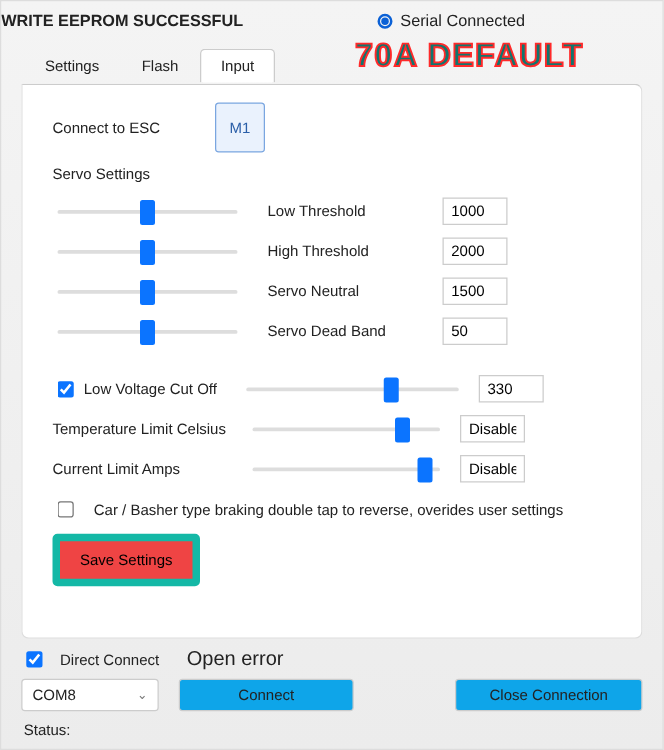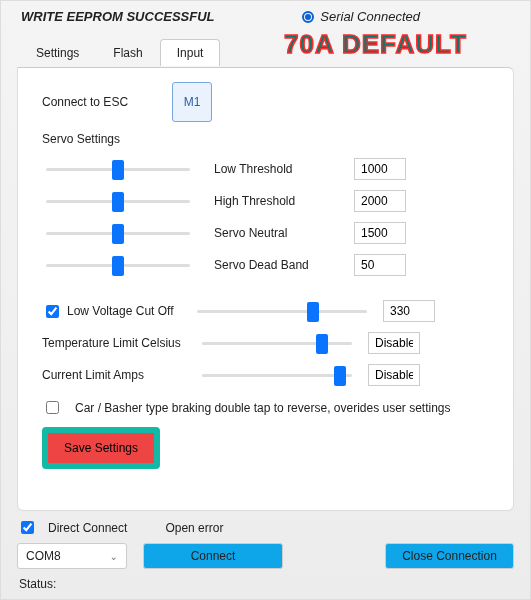--- a/index.html
+++ b/index.html
@@ -5,21 +5,21 @@
   * { box-sizing: border-box; font-family: Arial, Helvetica, sans-serif; }
   html, body { margin:0; padding:0; }
   body {
     width:531px; height:600px;
     background: linear-gradient(#f4f4f4,#ececec);
     border:1px solid #ddd;
     position:relative;
     font-size:12px;
     color:#222;
   }
-  .header-row { position:relative; height:34px; padding:8px 20px 0;font-style:italic; }
+  .header-row { position:relative; height:34px; padding:8px 0 0; }
   .status-line { font-weight:bold; font-size:13px; }
   .serial-status { position:absolute; right:110px; top:8px; display:flex; align-items:center; gap:6px; font-size:13px; }
   .radio-dot { width:12px; height:12px; border:2px solid #0b61d6; border-radius:50%; display:inline-flex; align-items:center; justify-content:center; }
   .radio-dot::after { content:""; width:6px; height:6px; background:#0b61d6; border-radius:50%; }
   .overlay-text {
     position:absolute; left:283px; top:28px;
     font-size:26px; font-weight:800; letter-spacing:1px;
     color:#0f766e; -webkit-text-stroke:1.5px #ff2a2a;
     font-family: Arial, sans-serif;
     text-shadow:0 0 0 #ff2a2a;
@@ -87,23 +87,23 @@
     padding:0 8px; display:flex; align-items:center; justify-content:space-between;
     border-radius:3px; cursor:pointer; font-size:12px;
   }
   .chev { font-size:10px; color:#777; }
   .btn {
     height:26px; border:1px solid #ccc; background:#0ea5e9; border-radius:3px;
     cursor:pointer; font-size:12px; padding:0 14px;
     display:flex; align-items:center; justify-content:center;
   }
   .btn.connect { width:140px; }
-  .btn.close { width:129px; margin-left:auto;text-align:right; }
+  .btn.close { width:150px; margin-left:auto;text-align:right; }
   .status-label { margin-top:8px; padding-left:2px; }
-  .open-err { font-size:12px; margin-left:20px; }
+  .open-err { font-size:16px; margin-left:4px; }
   .car-row { margin-top:12px; display:flex; align-items:center; gap:8px; }
   .lrow { display:flex; align-items:center; margin-bottom:10px; }
   .lrow .ltxt { width:160px; }
   .lrow .slider { width:138px; margin-right:16px; }
 </style>
 </head>
 <body>
 
 <div class="header-row">
   <span class="status-line">WRITE EEPROM SUCCESSFUL</span>

